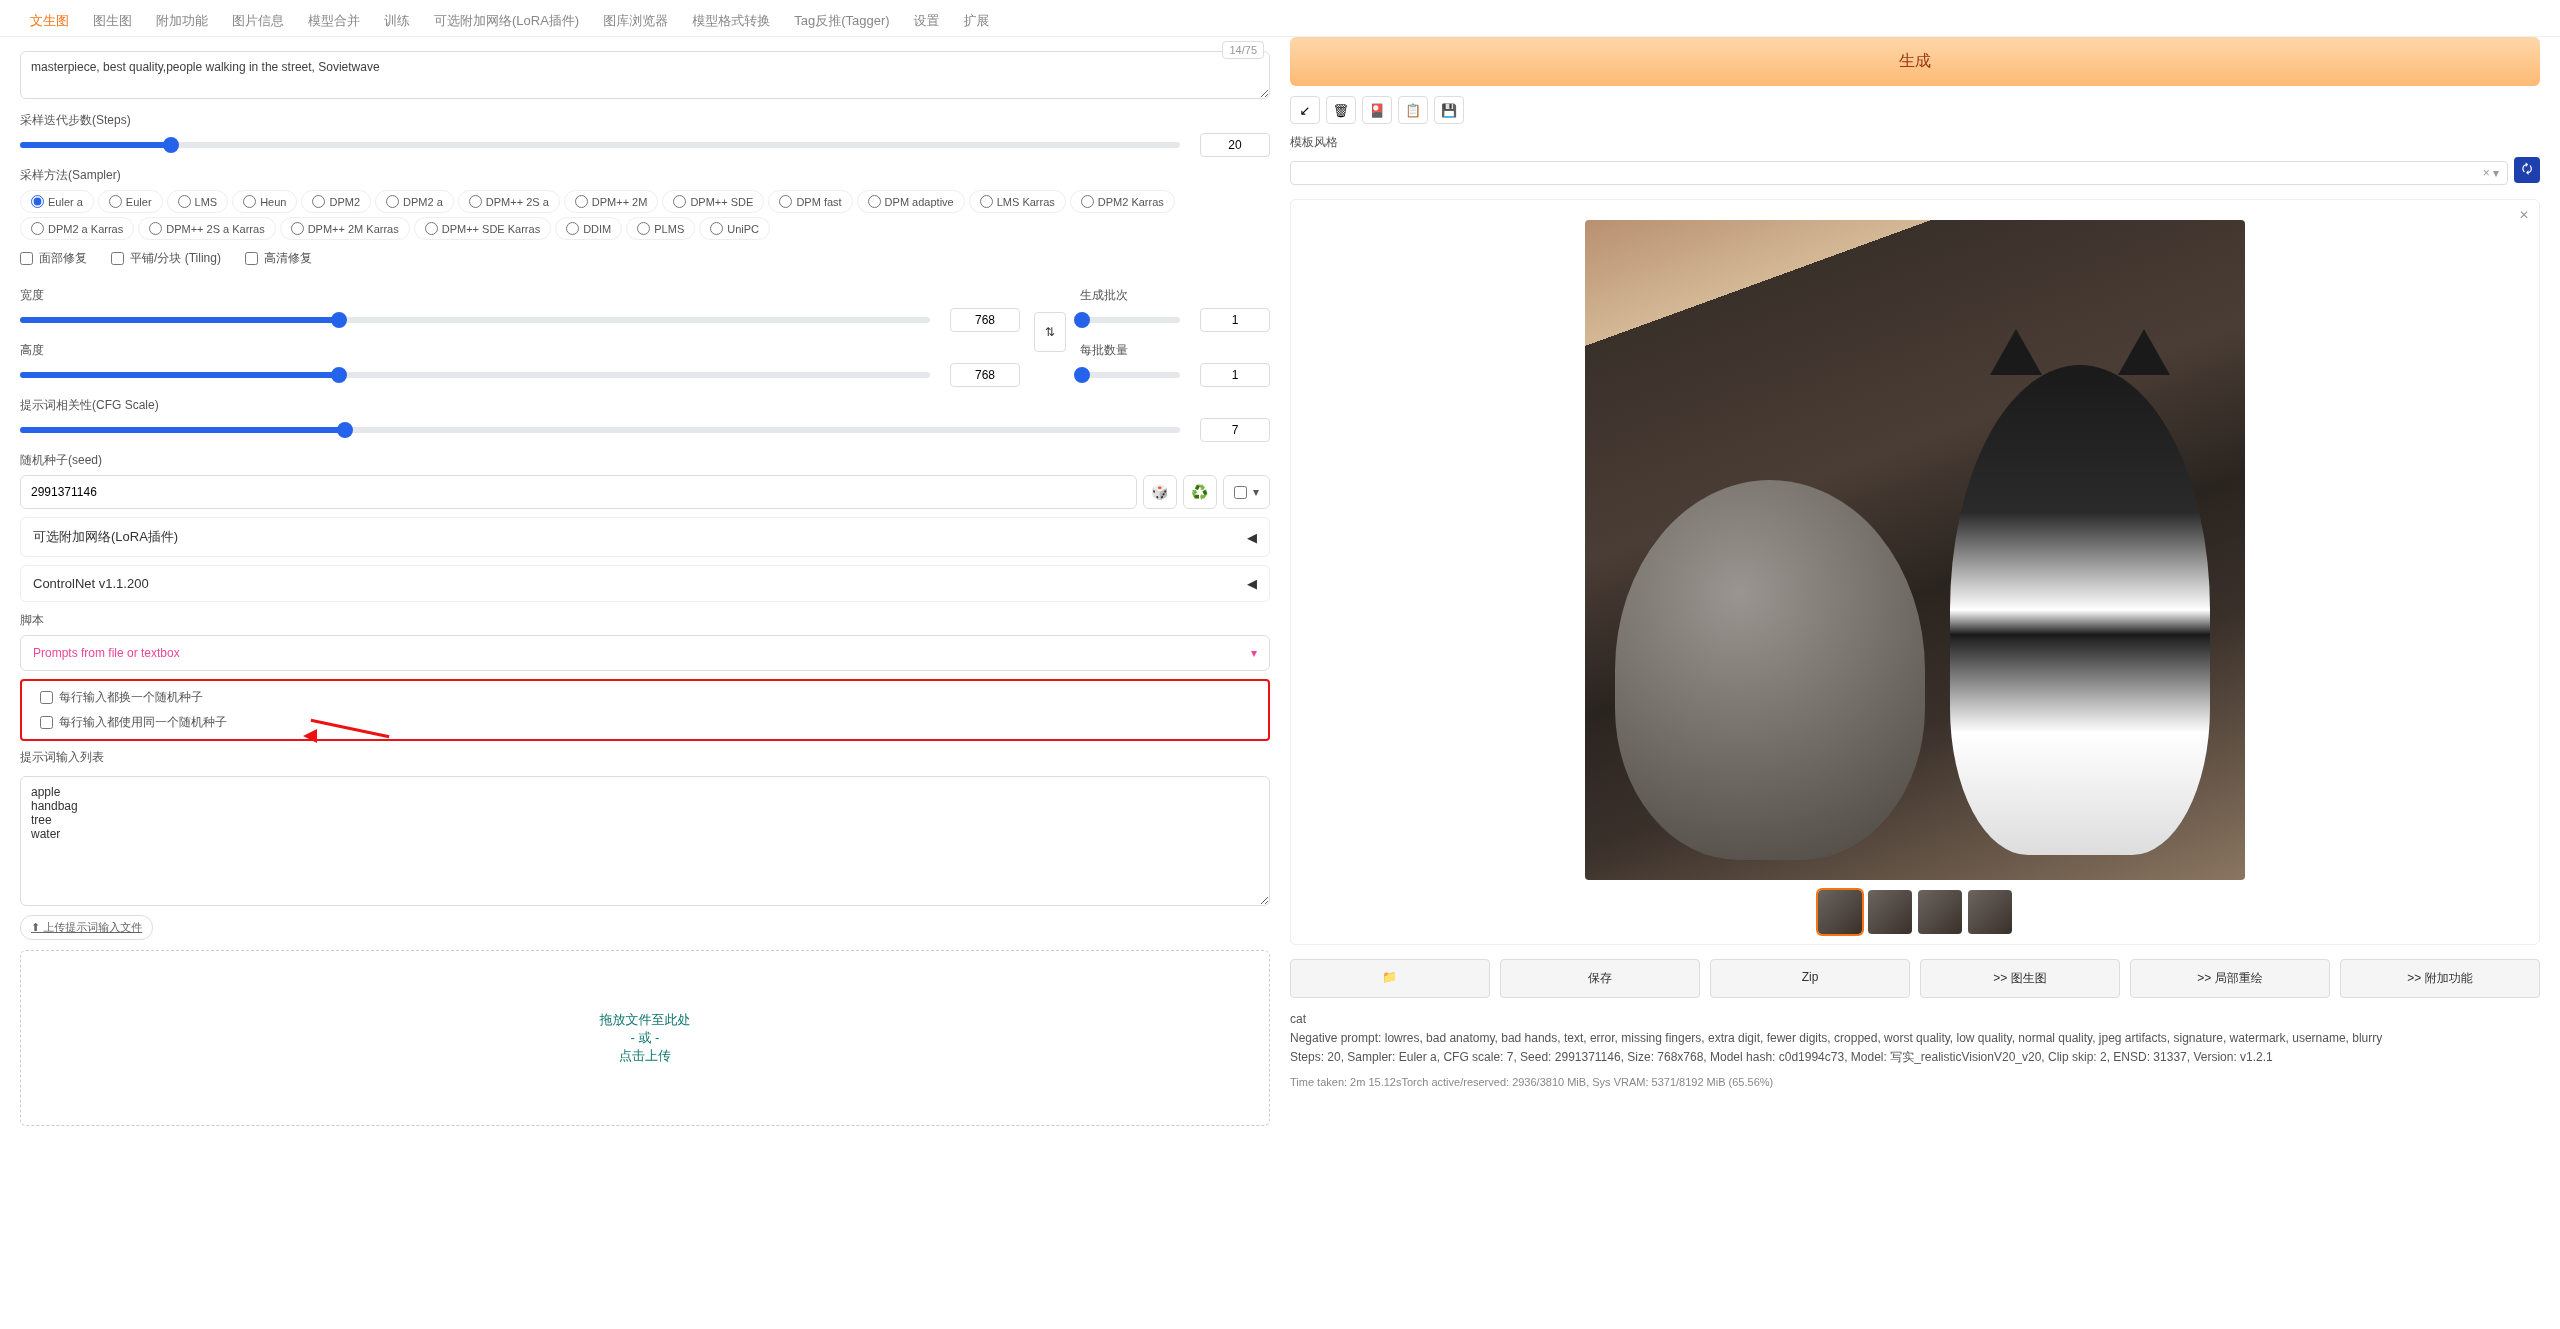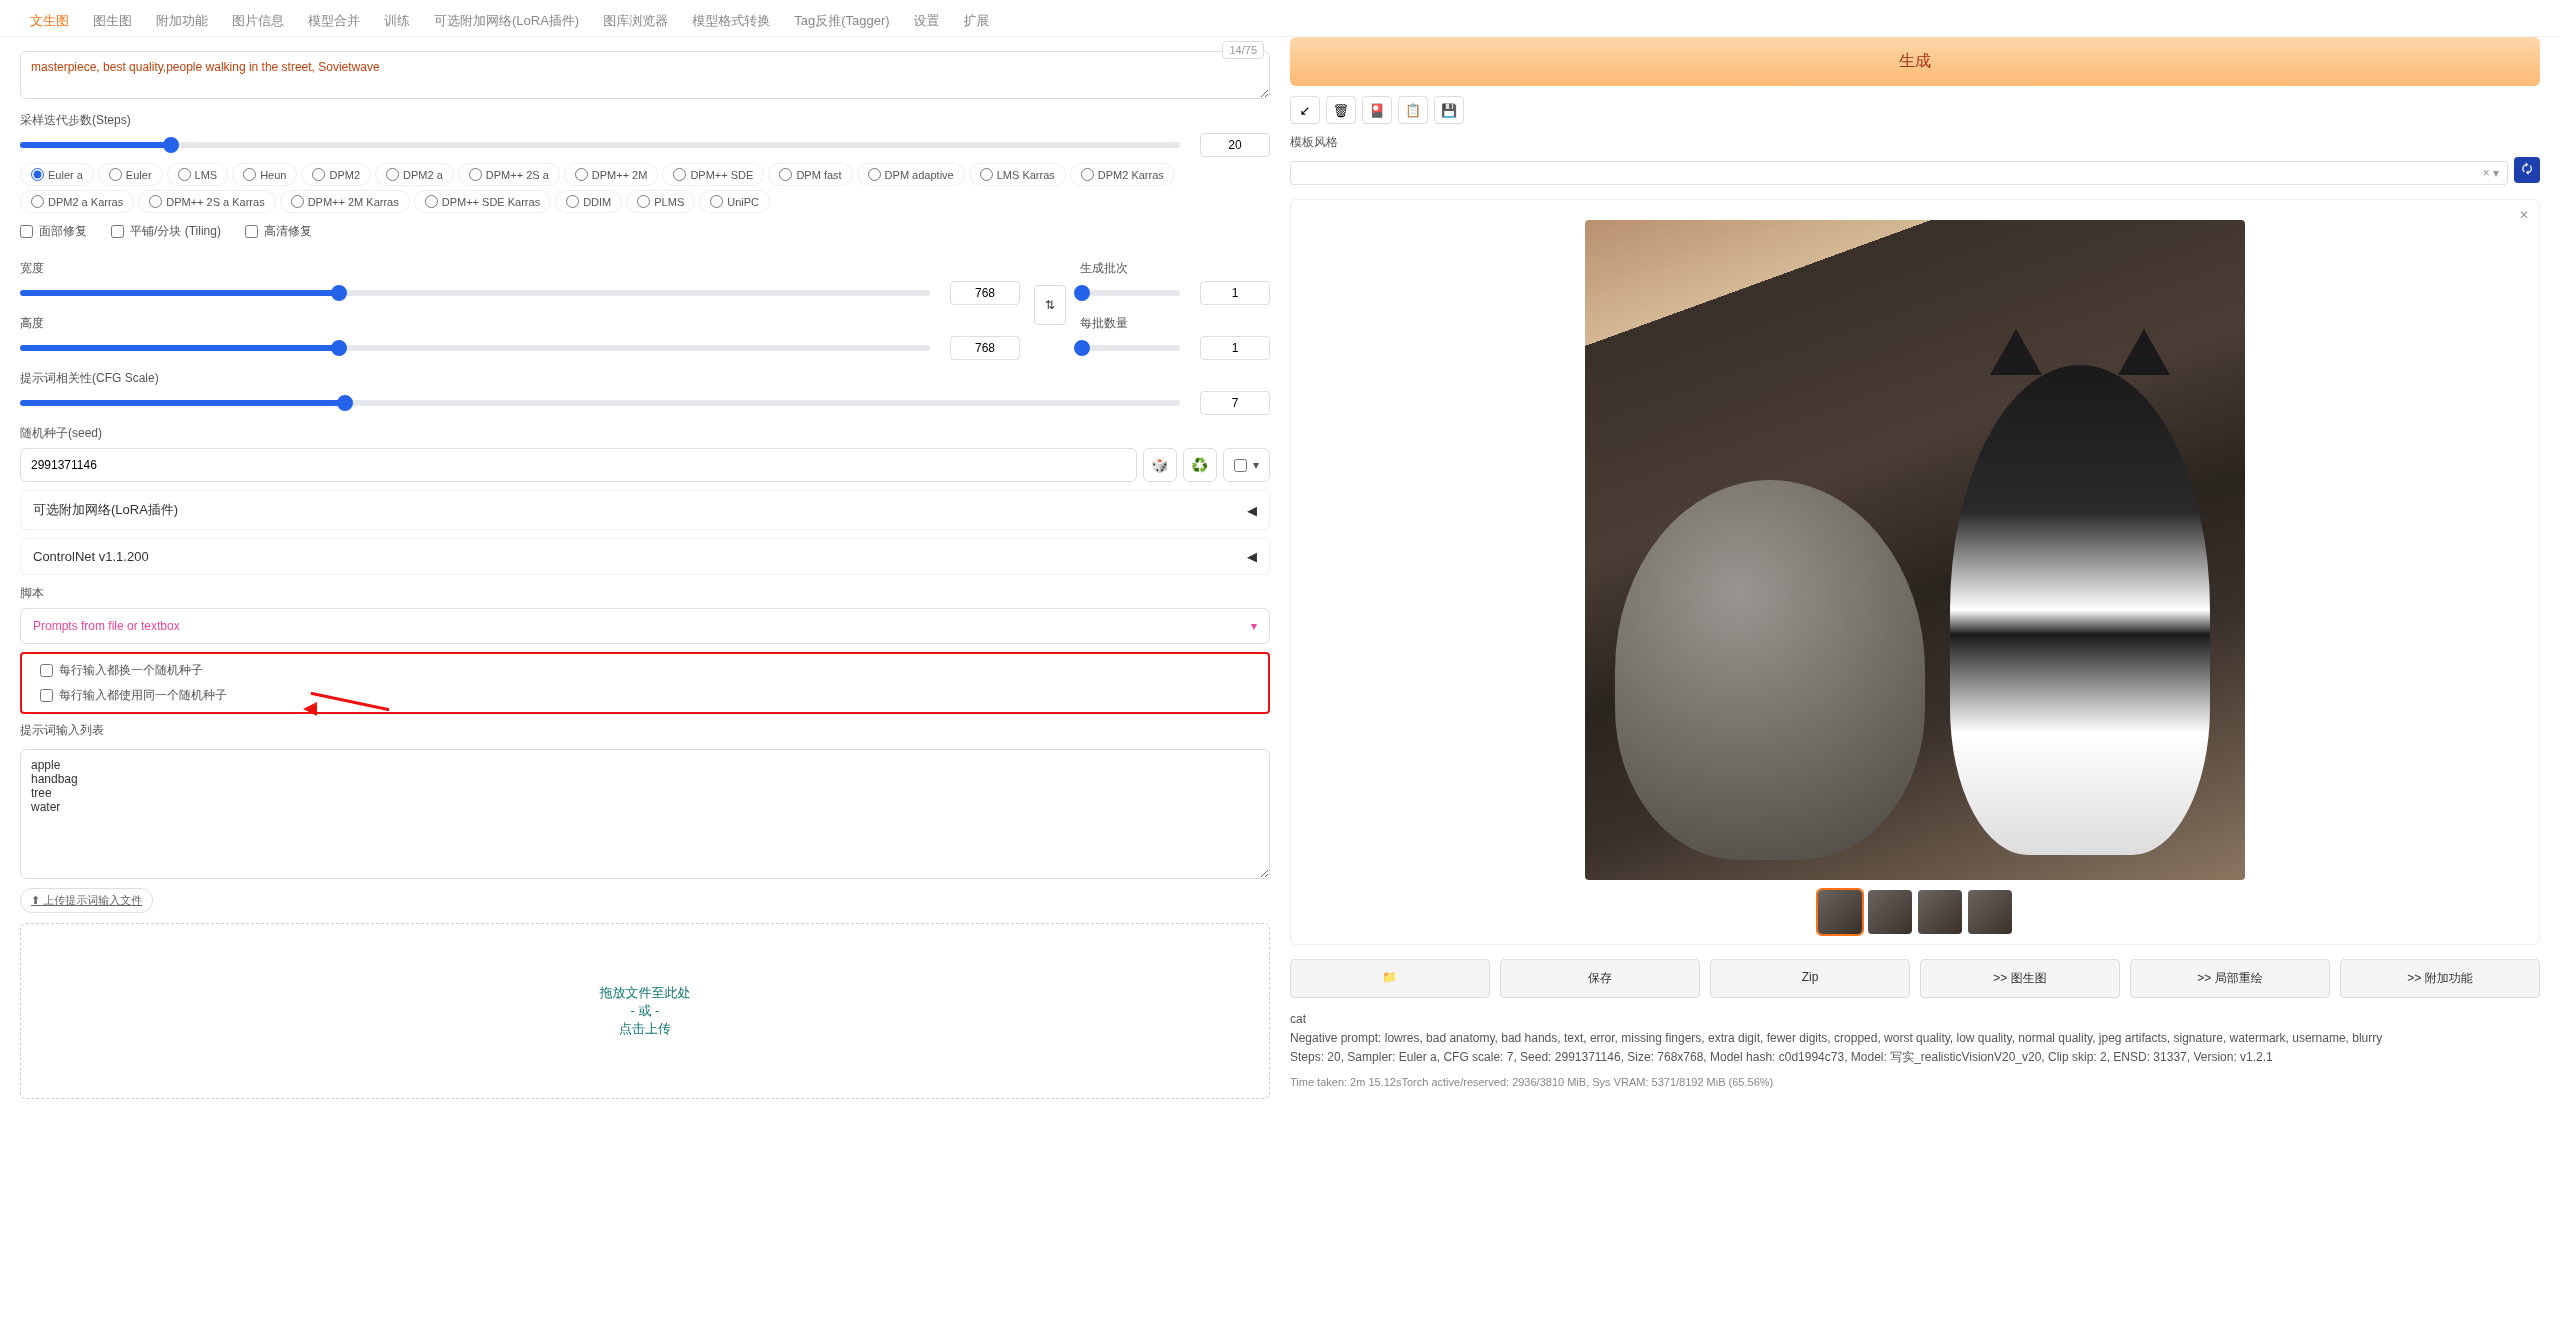--- a/index.html
+++ b/index.html
@@ -5,21 +5,21 @@
 * { box-sizing: border-box; margin: 0; padding: 0; font-family: -apple-system, "Segoe UI", Arial, sans-serif; }
 body { background: #fff; font-size: 12px; color: #333; overflow-x: hidden; }
 .wrap { display: flex; gap: 20px; padding: 0 20px 20px; }
 .left { flex: 0 0 1250px; }
 .right { flex: 1; display: flex; flex-direction: column; }
 .tabs { display: flex; gap: 4px; padding: 6px 20px 0; border-bottom: 1px solid #eee; }
 .tab { padding: 6px 10px; color: #888; cursor: pointer; border-radius: 4px 4px 0 0; font-size: 13px; }
 .tab.active { color: #f97316; background: #fff; font-weight: 500; }
 .tokens { position: absolute; right: 6px; top: -10px; background: #fff; border: 1px solid #ddd; border-radius: 4px; padding: 2px 6px; font-size: 11px; color: #999; }
 .prompt-box { position: relative; margin: 14px 0 6px; }
-textarea.prompt { width: 100%; min-height: 48px; padding: 8px 10px; border: 1px solid #ddd; border-radius: 6px; font-size: 12px; resize: vertical; color: #c2410c; }
+textarea.prompt { width: 100%; min-height: 48px; padding: 8px 10px; border: 1px solid #ddd; border-radius: 6px; font-size: 12px; resize: vertical; color: #404040; }
 .label { color: #555; font-size: 12px; margin: 10px 0 4px; display: block; }
 .slider-row { display: flex; align-items: center; gap: 20px; }
 .slider-track { position: relative; flex: 1; height: 6px; background: #e5e7eb; border-radius: 3px; }
 .slider-fill { position: absolute; height: 100%; background: #2563eb; border-radius: 3px; }
 .slider-thumb { position: absolute; width: 16px; height: 16px; background: #2563eb; border: 2px solid #2563eb; border-radius: 50%; top: -5px; transform: translateX(-50%); }
 .slider-val { width: 70px; text-align: center; border: 1px solid #ddd; border-radius: 4px; padding: 4px; font-size: 12px; }
 .samplers { display: flex; flex-wrap: wrap; gap: 4px; margin-top: 6px; }
 .radio-chip { display: flex; align-items: center; gap: 4px; border: 1px solid #eee; border-radius: 14px; padding: 4px 10px; font-size: 11px; color: #555; cursor: pointer; }
 .radio-chip input { accent-color: #2563eb; }
 .checks { display: flex; gap: 24px; margin-top: 10px; }
@@ -88,20 +88,21 @@
 
 <span class="label">采样迭代步数(Steps)</span>
 <div class="slider-row">
   <div class="slider-track">
           <div class="slider-fill" style="width: 13%;"></div>
           <div class="slider-thumb" style="left: 13%;"></div>
         </div>
   <input class="slider-val" value="20" style="">
 </div>
 
+<span class="label">采样方法(Sampler)</span>
 <div class="samplers" id="samplers">
         <label class="radio-chip">
           <input type="radio" name="s" checked="" style="">
           <span>Euler a</span>
         </label>
         <label class="radio-chip">
           <input type="radio" name="s" style="">
           <span>Euler</span>
         </label>
         <label class="radio-chip">

